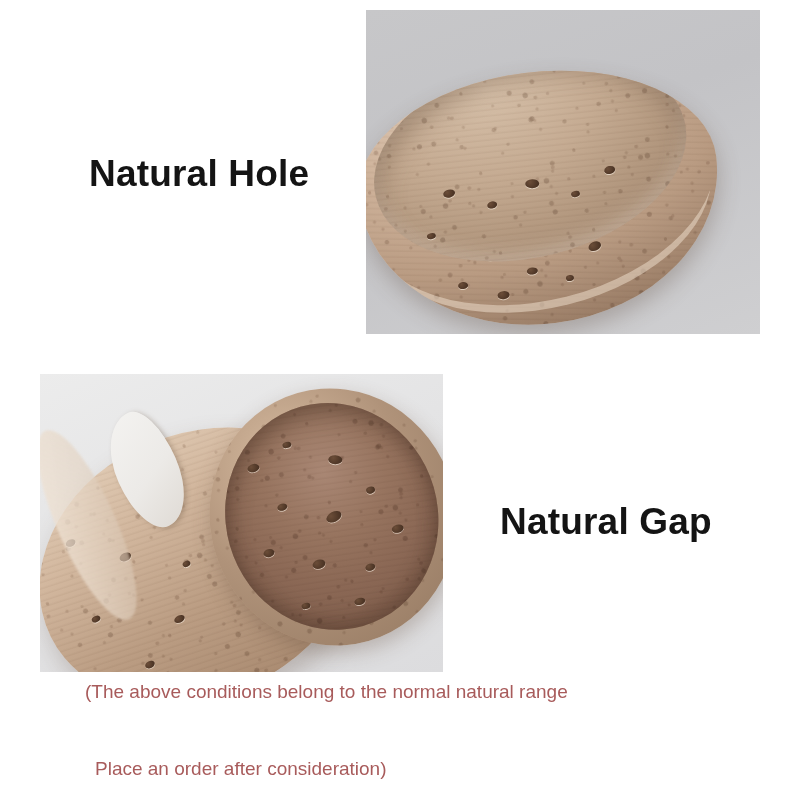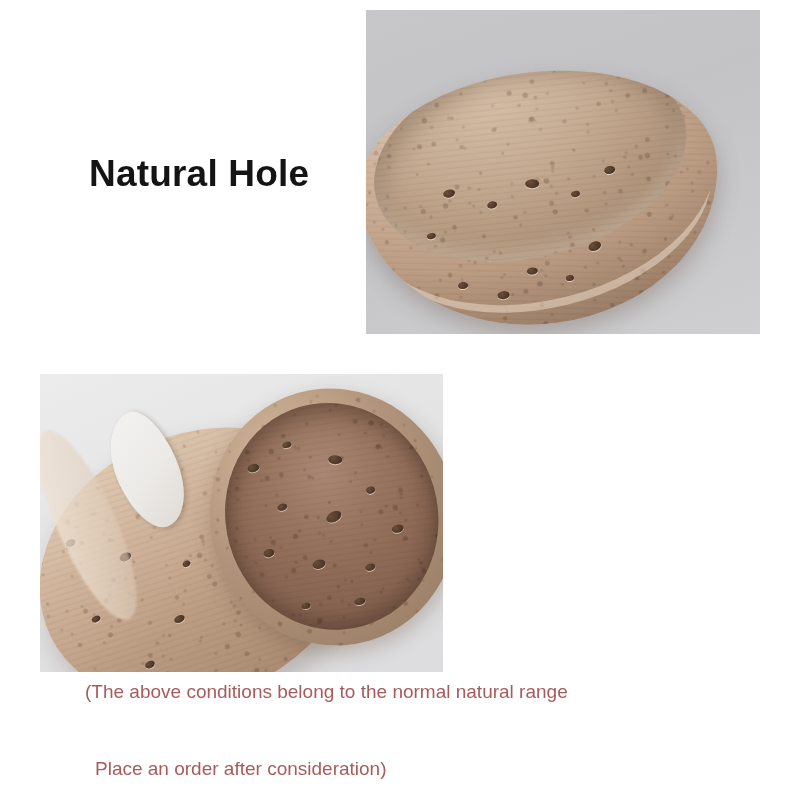--- a/index.html
+++ b/index.html
@@ -333,17 +333,18 @@
           <span class="pit" style="left:160px;top:140px;width:12px;height:8px;"></span>
           <span class="pit" style="left:52px;top:190px;width:9px;height:6px;"></span>
           <span class="pit" style="left:104px;top:200px;width:11px;height:7px;"></span>
         </div>
       </div>
 
       <div id="tube-gap"></div>
     </div>
   </div>
 
+  <div class="label" id="label-gap">Natural Gap</div>
 
   <div class="caption" id="caption-line-1">(The above conditions belong to the normal natural range</div>
   <div class="caption" id="caption-line-2">Place an order after consideration)</div>
 
 </div>
 
 </body></html>

